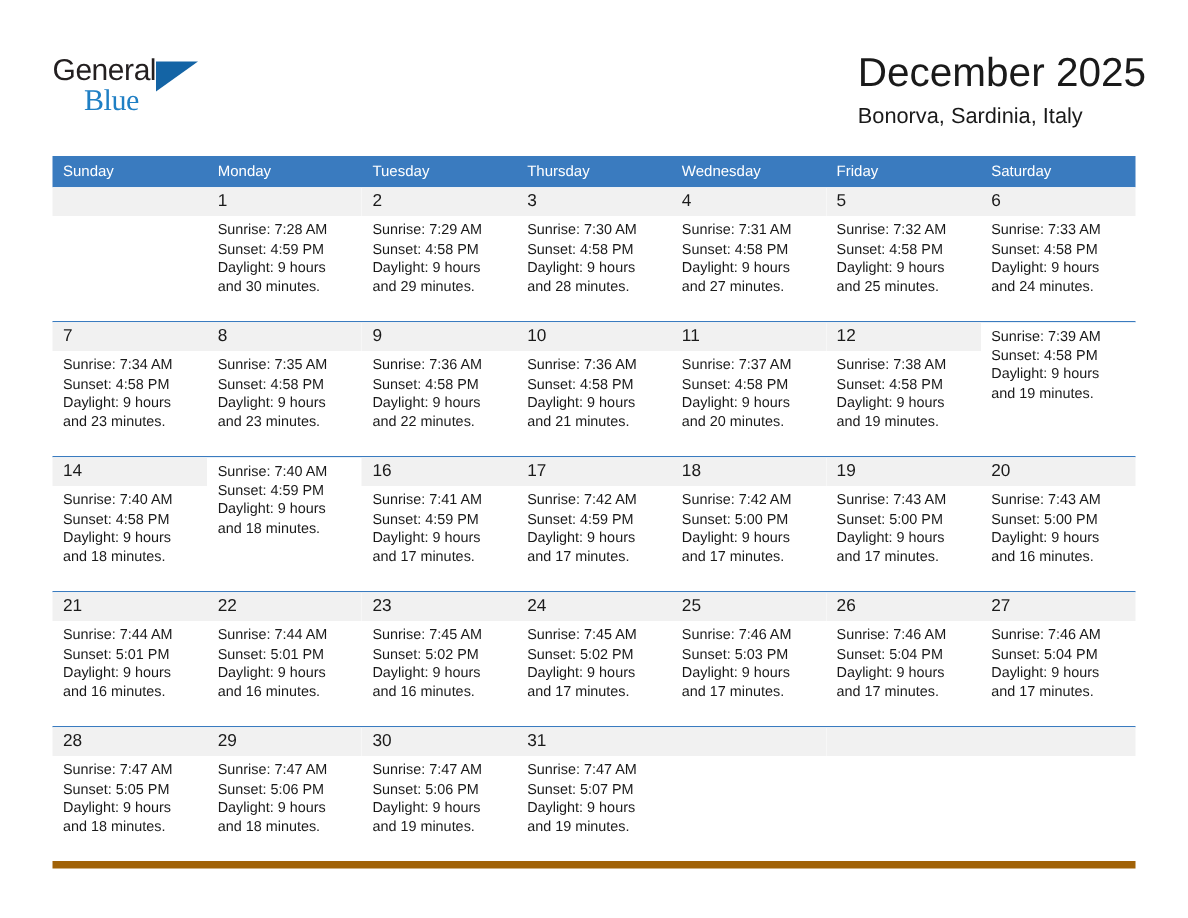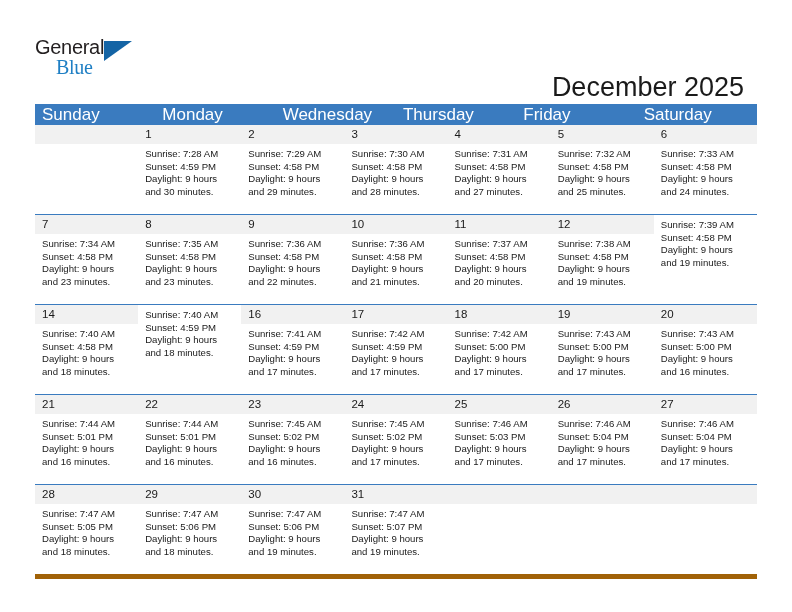--- a/index.html
+++ b/index.html
@@ -51,24 +51,23 @@
   .logo-tri {
     position: absolute;
     left: 69px; top: 5px;
     width: 0; height: 0;
     border-left: 28px solid #1464a5;
     border-bottom: 20px solid transparent;
   }
 
   .title-block {
     position: absolute;
-    right: 48px;
+    right: 28px;
     top: 32px;
     text-align: left;
-    margin-top: 39px;
   }
   .month-title {
     font-size: 27px;
     font-weight: normal;
     color: #1a1a1a;
     line-height: 32px;
     white-space: nowrap;
   }
   .location {
     font-size: 14.5px;
@@ -86,21 +85,21 @@
     width: 722px;
   }
   .weekdays {
     display: flex;
     background: #3a7bbf;
     height: 21px;
   }
   .weekday {
     flex: 1 1 0;
     color: #ffffff;
-    font-size: 17px;
+    font-size: 10px;
     line-height: 21px;
     padding-left: 7px;
     white-space: nowrap;
   }
 
   .week {
     display: flex;
     border-bottom: 1px solid #3a7bbf;
     background: #ffffff;
   }
@@ -148,22 +147,23 @@
       <div class="location">Bonorva, Sardinia, Italy</div>
     </div>
 
   </div>
 
   <div class="calendar">
 
     <div class="weekdays">
       <div class="weekday">Sunday</div>
       <div class="weekday">Monday</div>
+      <div class="weekday">Tuesday</div>
+      <div class="weekday">Thursday</div>
       <div class="weekday">Wednesday</div>
-      <div class="weekday">Thursday</div>
       <div class="weekday">Friday</div>
       <div class="weekday">Saturday</div>
     </div>
 
     <div class="week">
       <div class="day empty">
         <div class="day-num-band"></div>
         <div class="day-info">
           <div></div>
           <div></div>

